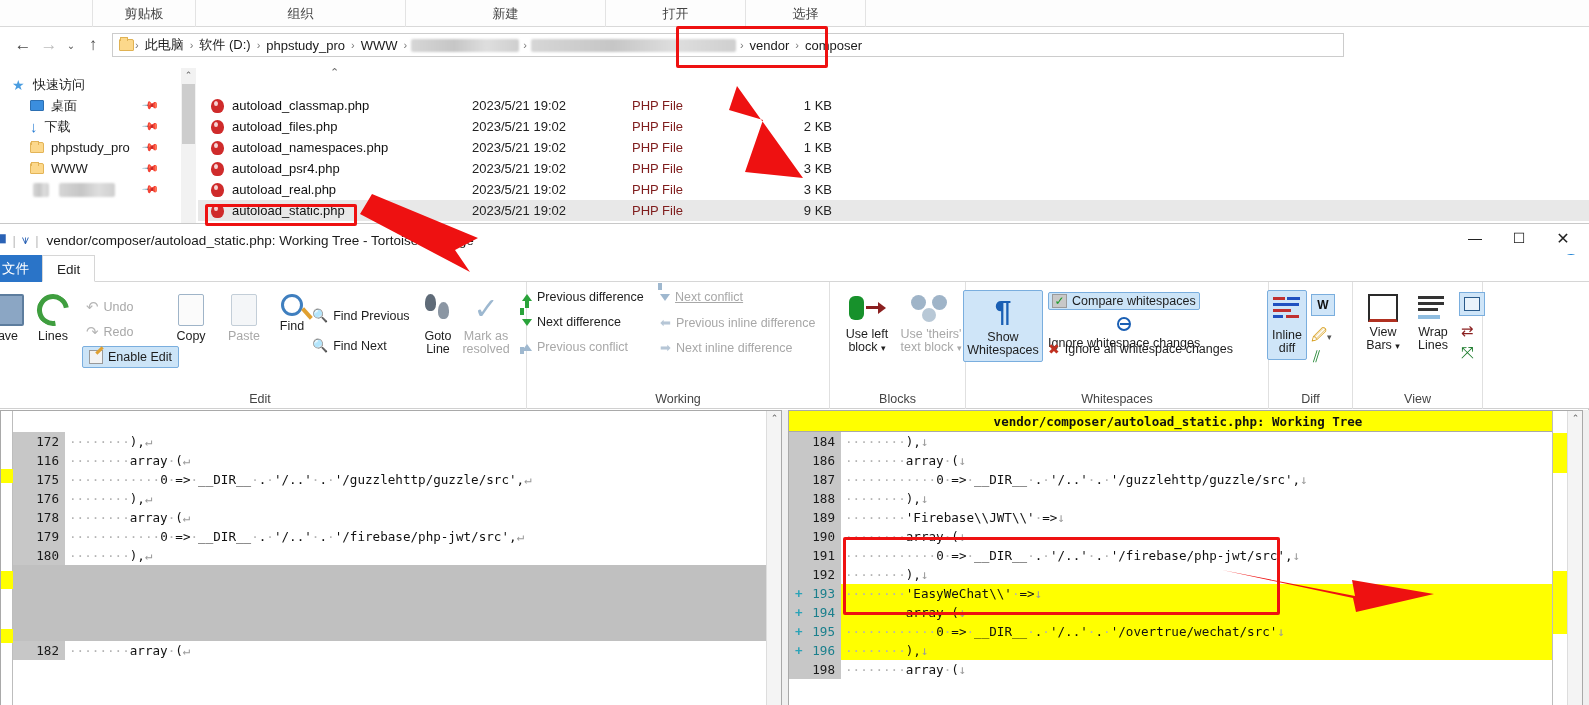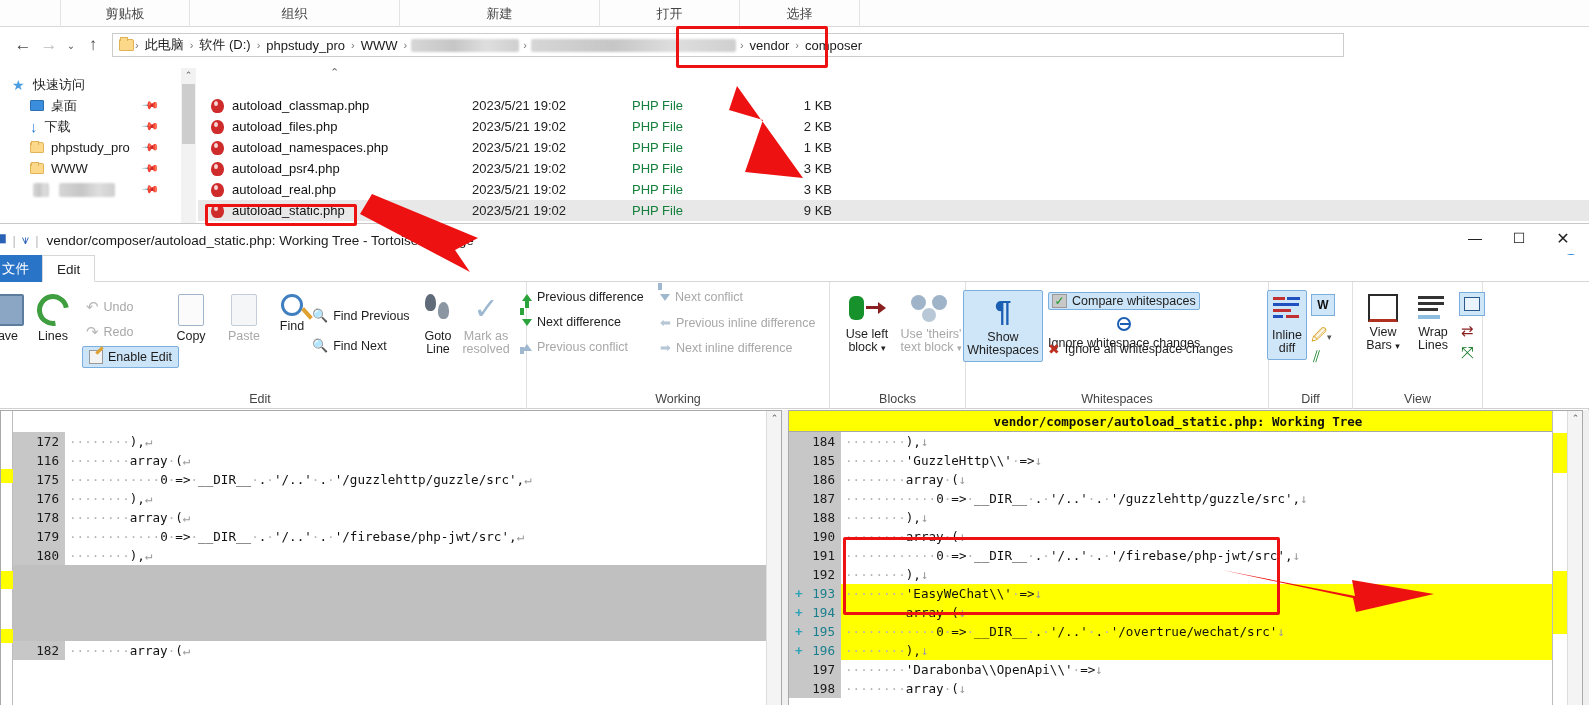--- a/index.html
+++ b/index.html
@@ -80,21 +80,21 @@
   .vsb-left .up { position:absolute; left:0; top:0; width:15px; height:14px; color:#5a5a5a; font-size:9px; text-align:center; line-height:14px; }
 
   .filelist { position:absolute; left:198px; top:95px; width:1391px; bottom:0; }
   .frow { position:relative; height:21px; display:flex; align-items:center; font-size:13px; color:#111; }
   .frow.sel { background:#e8e8e8; }
   .php-ico { width:16px; height:16px; margin-left:12px; position:relative; }
   .php-ico .d1 { position:absolute; left:1px; top:1px; width:13px; height:14px; background:#cf2b2b; border-radius:50% 50% 45% 45%; }
   .php-ico .d2 { position:absolute; left:4px; top:3px; width:4px; height:5px; background:#fff; border-radius:50%; opacity:.8; }
   .fname { margin-left:6px; width:240px; }
   .fdate { width:160px; color:#222; }
-  .ftype { width:115px; color:#15803d; }
+  .ftype { width:115px; color:#7f1d1d; }
   .fsize { width:85px; text-align:right; color:#222; }
 
   
   .redbox { position:absolute; border:3px solid #ee1111; border-radius:2px; pointer-events:none; }
   .redarrow { position:absolute; pointer-events:none; }
 
   
   #tgm {
     position:absolute; left:-6px; top:223px; width:1595px; height:482px;
     background:#ffffff; border:1px solid #c8c8c8; border-left:none;
@@ -164,21 +164,21 @@
   .crlf { color:#9a9a9a; }
   .vscroll { position:absolute; right:0; top:0; bottom:0; width:15px; background:#f4f4f4; border-left:1px solid #ddd;}
   .vscroll .up { position:absolute; top:0; left:0; width:15px; height:15px; text-align:center; line-height:15px; font-size:9px; color:#5a5a5a;}
 </style>
 </head>
 <body>
 
 <div id="explorer">
 
   <div class="ribbon-groups" id="rgroups">
-      <div class="rg" style="width:130px;margin-left:60px">剪贴板</div>
+      <div class="rg" style="width:104px;margin-left:92px">剪贴板</div>
       <div class="rg" style="width:210px;margin-left:0px">组织</div>
       <div class="rg" style="width:200px;margin-left:0px">新建</div>
       <div class="rg" style="width:140px;margin-left:0px">打开</div>
       <div class="rg" style="width:120px;margin-left:0px">选择</div>
       <div class="rg" style="width:110px;border-right:none"></div>
     </div>
 
   <div class="navbar">
     <div class="navbtn">←</div>
     <div class="navbtn dim">→</div>
@@ -415,21 +415,21 @@
       </div>
       <div class="smallitem" style="left:-5px; top:33px;">
         <span class="wrapico"><span class="arr arr-dn-g"><span class="stem-gd"></span></span></span>
         <span>Next difference</span>
       </div>
       <div class="smallitem dis" style="left:-5px; top:58px;">
         <span class="wrapico"><span class="arr arr-up-b"><span class="stem-b"></span></span></span>
         <span>Previous conflict</span>
       </div>
 
-      <div class="smallitem dis" style="left:133px; top:8px;">
+      <div class="smallitem dis" style="left:133px; top:8px;text-decoration:underline;">
         <span class="wrapico"><span class="arr arr-dn-b"><span class="stem-bd"></span></span></span>
         <span>Next conflict</span>
       </div>
       <div class="smallitem dis" style="left:133px; top:33px;">
         <span style="color:#b6c6d6;font-size:13px;">⬅</span>
         <span>Previous inline difference</span>
       </div>
       <div class="smallitem dis" style="left:133px; top:58px;">
         <span style="color:#b6c6d6;font-size:13px;">➡</span>
         <span>Next inline difference</span>
@@ -596,34 +596,34 @@
     </div>
 
     <div class="pane" style="left:794px; width:795px;">
       <div class="pane-hdr right" style="right:15px;left:0;">vendor/composer/autoload_static.php: Working Tree</div>
       <div class="code" style="right:30px;" id="rightcode">
           <div class="cl ">
       <span class="gut ">184</span>
       <span class="txt"><span class="ws">·</span><span class="ws">·</span><span class="ws">·</span><span class="ws">·</span><span class="ws">·</span><span class="ws">·</span><span class="ws">·</span><span class="ws">·</span>),<span class="crlf">↓</span></span>
     </div>
           <div class="cl ">
-      <span class="gut ">185</span>
-      <span class="txt"><span class="ws">·</span><span class="ws">·</span><span class="ws">·</span><span class="ws">·</span><span class="ws">·</span><span class="ws">·</span><span class="ws">·</span><span class="ws">·</span>'GuzzleHttp\\'<span class="ws">·</span>=&gt;<span class="crlf">↓</span></span>
-    </div>
-          <div class="cl ">
       <span class="gut ">186</span>
       <span class="txt"><span class="ws">·</span><span class="ws">·</span><span class="ws">·</span><span class="ws">·</span><span class="ws">·</span><span class="ws">·</span><span class="ws">·</span><span class="ws">·</span>array<span class="ws">·</span>(<span class="crlf">↓</span></span>
     </div>
           <div class="cl ">
       <span class="gut ">187</span>
       <span class="txt"><span class="ws">·</span><span class="ws">·</span><span class="ws">·</span><span class="ws">·</span><span class="ws">·</span><span class="ws">·</span><span class="ws">·</span><span class="ws">·</span><span class="ws">·</span><span class="ws">·</span><span class="ws">·</span><span class="ws">·</span>0<span class="ws">·</span>=&gt;<span class="ws">·</span>__DIR__<span class="ws">·</span>.<span class="ws">·</span>'/..'<span class="ws">·</span>.<span class="ws">·</span>'/guzzlehttp/guzzle/src',<span class="crlf">↓</span></span>
     </div>
           <div class="cl ">
       <span class="gut ">188</span>
       <span class="txt"><span class="ws">·</span><span class="ws">·</span><span class="ws">·</span><span class="ws">·</span><span class="ws">·</span><span class="ws">·</span><span class="ws">·</span><span class="ws">·</span>),<span class="crlf">↓</span></span>
+    </div>
+          <div class="cl ">
+      <span class="gut ">189</span>
+      <span class="txt"><span class="ws">·</span><span class="ws">·</span><span class="ws">·</span><span class="ws">·</span><span class="ws">·</span><span class="ws">·</span><span class="ws">·</span><span class="ws">·</span>'Firebase\\JWT\\'<span class="ws">·</span>=&gt;<span class="crlf">↓</span></span>
     </div>
           <div class="cl ">
       <span class="gut ">190</span>
       <span class="txt"><span class="ws">·</span><span class="ws">·</span><span class="ws">·</span><span class="ws">·</span><span class="ws">·</span><span class="ws">·</span><span class="ws">·</span><span class="ws">·</span>array<span class="ws">·</span>(<span class="crlf">↓</span></span>
     </div>
           <div class="cl ">
       <span class="gut ">191</span>
       <span class="txt"><span class="ws">·</span><span class="ws">·</span><span class="ws">·</span><span class="ws">·</span><span class="ws">·</span><span class="ws">·</span><span class="ws">·</span><span class="ws">·</span><span class="ws">·</span><span class="ws">·</span><span class="ws">·</span><span class="ws">·</span>0<span class="ws">·</span>=&gt;<span class="ws">·</span>__DIR__<span class="ws">·</span>.<span class="ws">·</span>'/..'<span class="ws">·</span>.<span class="ws">·</span>'/firebase/php-jwt/src',<span class="crlf">↓</span></span>
     </div>
           <div class="cl ">
@@ -638,24 +638,20 @@
       <span class="gut add"><span class="pl">+</span>194</span>
       <span class="txt"><span class="ws">·</span><span class="ws">·</span><span class="ws">·</span><span class="ws">·</span><span class="ws">·</span><span class="ws">·</span><span class="ws">·</span><span class="ws">·</span>array<span class="ws">·</span>(<span class="crlf">↓</span></span>
     </div>
           <div class="cl addline">
       <span class="gut add"><span class="pl">+</span>195</span>
       <span class="txt"><span class="ws">·</span><span class="ws">·</span><span class="ws">·</span><span class="ws">·</span><span class="ws">·</span><span class="ws">·</span><span class="ws">·</span><span class="ws">·</span><span class="ws">·</span><span class="ws">·</span><span class="ws">·</span><span class="ws">·</span>0<span class="ws">·</span>=&gt;<span class="ws">·</span>__DIR__<span class="ws">·</span>.<span class="ws">·</span>'/..'<span class="ws">·</span>.<span class="ws">·</span>'/overtrue/wechat/src'<span class="crlf">↓</span></span>
     </div>
           <div class="cl addline">
       <span class="gut add"><span class="pl">+</span>196</span>
       <span class="txt"><span class="ws">·</span><span class="ws">·</span><span class="ws">·</span><span class="ws">·</span><span class="ws">·</span><span class="ws">·</span><span class="ws">·</span><span class="ws">·</span>),<span class="crlf">↓</span></span>
-    </div>
-          <div class="cl ">
-      <span class="gut ">197</span>
-      <span class="txt"><span class="ws">·</span><span class="ws">·</span><span class="ws">·</span><span class="ws">·</span><span class="ws">·</span><span class="ws">·</span><span class="ws">·</span><span class="ws">·</span>'Darabonba\\OpenApi\\'<span class="ws">·</span>=&gt;<span class="crlf">↓</span></span>
     </div>
           <div class="cl ">
       <span class="gut ">198</span>
       <span class="txt"><span class="ws">·</span><span class="ws">·</span><span class="ws">·</span><span class="ws">·</span><span class="ws">·</span><span class="ws">·</span><span class="ws">·</span><span class="ws">·</span>array<span class="ws">·</span>(<span class="crlf">↓</span></span>
     </div>
         </div>
       <div class="locbar" style="left:auto;right:15px;width:15px;border-right:none;border-left:1px solid #bdbdbd;" id="rightloc">
           <div class="locmark" style="top:22px;width:15px;height:40px"></div>
      <div class="locmark" style="top:160px;width:15px;height:63px"></div>
         </div>

